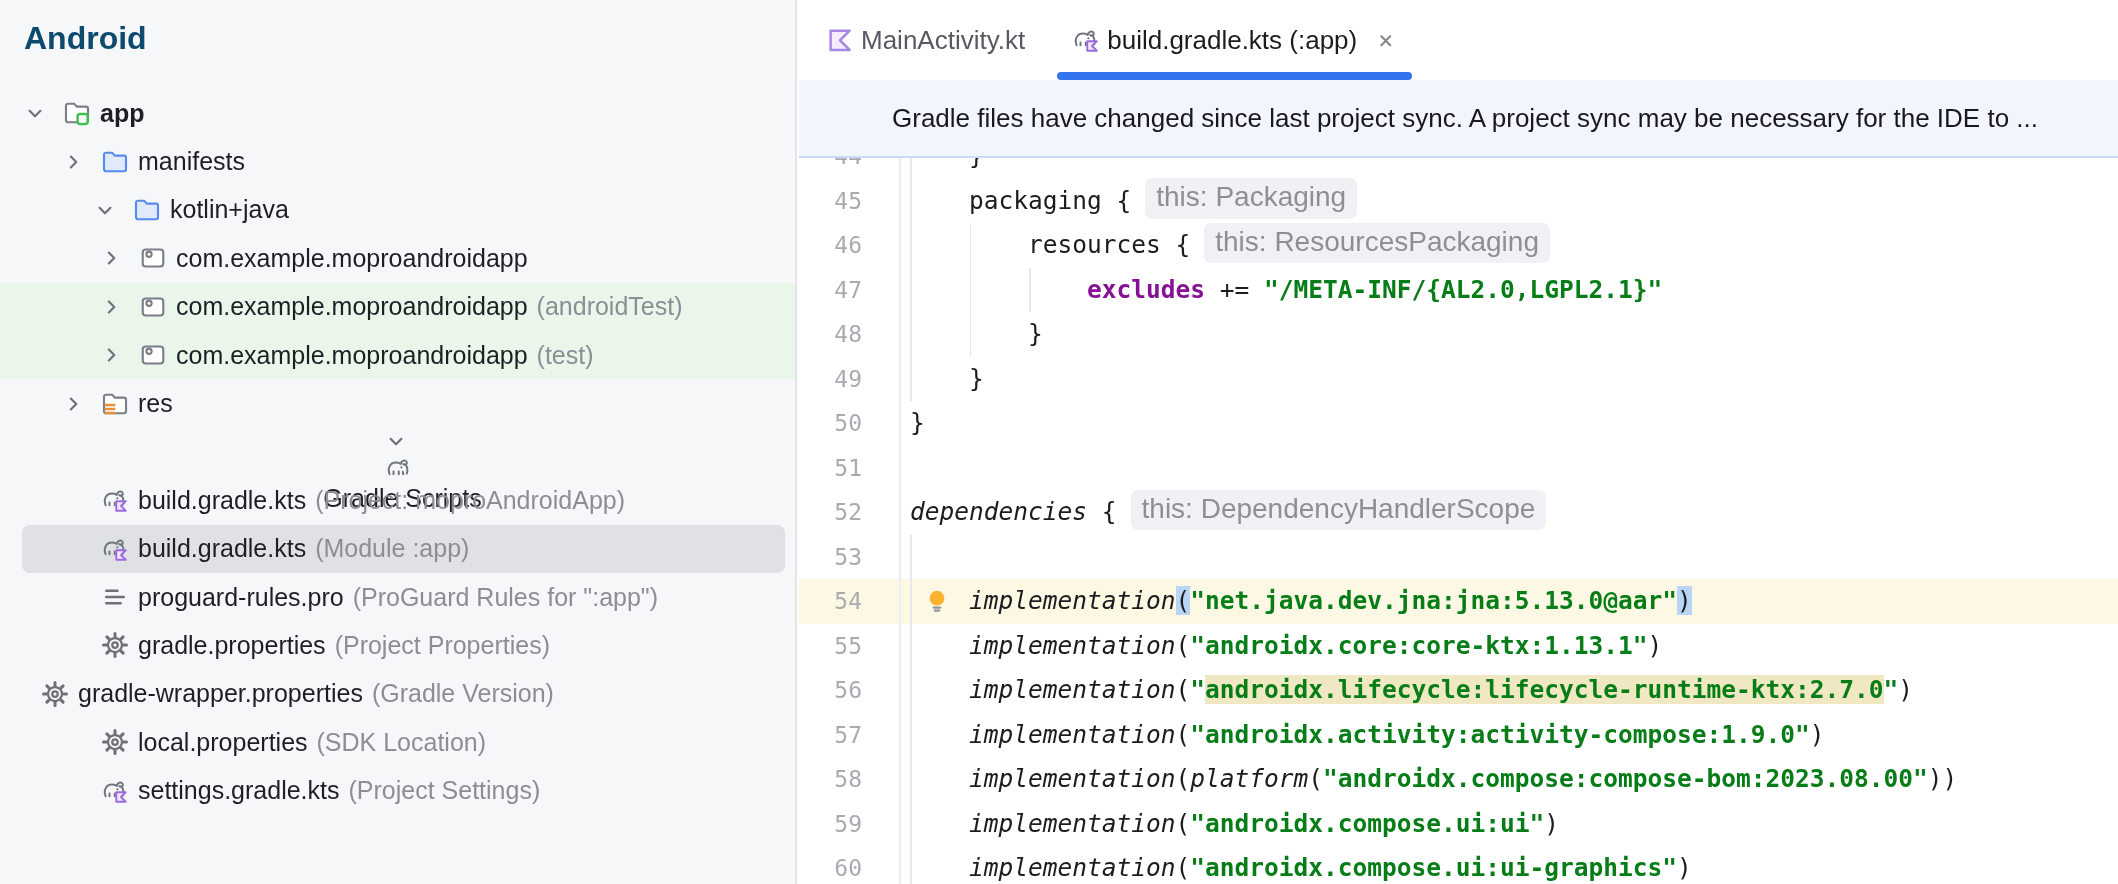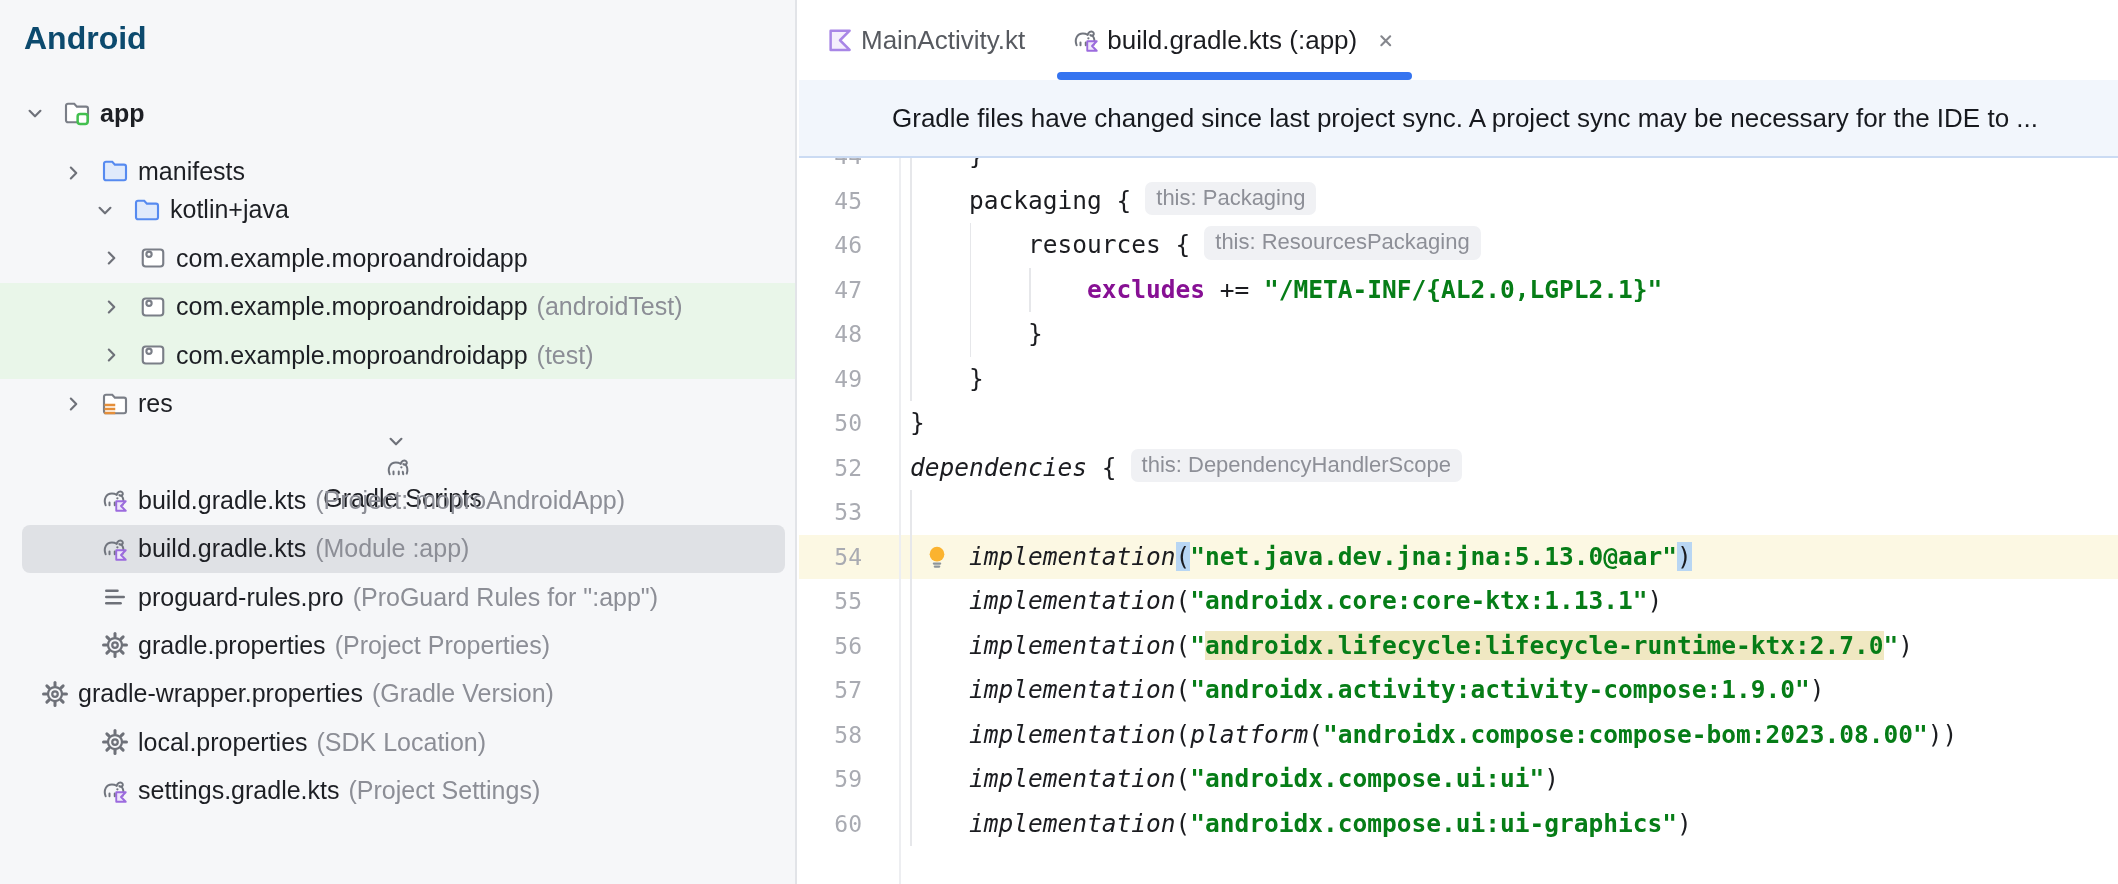--- a/index.html
+++ b/index.html
@@ -55,21 +55,21 @@
   .guide{position:absolute;top:0;bottom:0;width:1.5px;background:#E6E7EA;}
   .bulbwrap{position:absolute;left:124px;top:8px;width:28px;height:28px;}
   .seg-p{}
   .seg-f{font-style:italic;}
   .seg-k{color:#871094;font-weight:bold;}
   .seg-s{color:#067D17;font-weight:bold;}
   .seg-sh{color:#067D17;font-weight:bold;background:#F0E8C2;}
   .seg-bp{background:#B8D6F3;}
   .inlay{display:inline-block;vertical-align:middle;margin-left:14px;margin-top:-6px;
          padding:3px 11px 5px;background:#F0F1F4;border-radius:7px;
-         font-family:"Liberation Sans",sans-serif;font-size:22px;color:#8D8F97;
+         font-family:"Liberation Sans",sans-serif;font-size:28px;color:#8D8F97;
          line-height:1.15;white-space:pre;}
   svg{display:block;width:100%;height:100%;}
 </style>
 </head>
 <body>
 
 <div class="screen">
 
   <div class="panel">
     <div class="panel-header">
@@ -84,21 +84,21 @@
             </svg>
           </span>
           <span class="nicon">
             <svg viewBox="0 0 24 24">
               <path d="M3.2 6.2c0-.9.7-1.6 1.6-1.6h5l2.1 2.3h7.3c.9 0 1.6.7 1.6 1.6v9.3c0 .9-.7 1.6-1.6 1.6H4.8c-.9 0-1.6-.7-1.6-1.6V6.2z" fill="#fff" stroke="#7A7E87" stroke-width="1.7"></path>
               <rect x="12.5" y="12.7" width="8" height="8" rx="2" fill="#fff" stroke="#43C04F" stroke-width="2"></rect>
             </svg>
           </span>
           <span class="lbl b">app</span>
         </div>
-        <div class="trow" style="padding-left: 60px; align-items: flex-end;">
+        <div class="trow" style="padding-left: 60px;">
           <span class="chev">
             <svg viewBox="0 0 24 24">
               <polyline points="10,7 15,12 10,17" fill="none" stroke="#6E7179" stroke-width="2" stroke-linecap="round" stroke-linejoin="round"></polyline>
             </svg>
           </span>
           <span class="nicon">
             <svg viewBox="0 0 24 24">
               <path d="M3.2 6.2c0-.9.7-1.6 1.6-1.6h5l2.1 2.3h7.3c.9 0 1.6.7 1.6 1.6v9.3c0 .9-.7 1.6-1.6 1.6H4.8c-.9 0-1.6-.7-1.6-1.6V6.2z" fill="#E0EAFB" stroke="#568AF0" stroke-width="1.7"></path>
             </svg>
           </span>
@@ -405,20 +405,24 @@
         <div class="code-line">
           <span class="guide" style="left: 111px;"></span>
           <span class="lnum">49</span>
           <span class="ctext"><span class="seg-p">    }</span></span>
         </div>
         <div class="code-line">
           <span class="lnum">50</span>
           <span class="ctext"><span class="seg-p">}</span></span>
         </div>
         <div class="code-line">
+          <span class="lnum">51</span>
+          <span class="ctext"></span>
+        </div>
+        <div class="code-line">
           <span class="lnum">52</span>
           <span class="ctext"><span class="seg-f">dependencies</span><span class="seg-p"> {</span><span class="inlay">this: DependencyHandlerScope</span></span>
         </div>
         <div class="code-line">
           <span class="guide" style="left: 111px;"></span>
           <span class="lnum">53</span>
           <span class="ctext"></span>
         </div>
         <div class="code-line current">
           <span class="guide" style="left: 111px;"></span>

